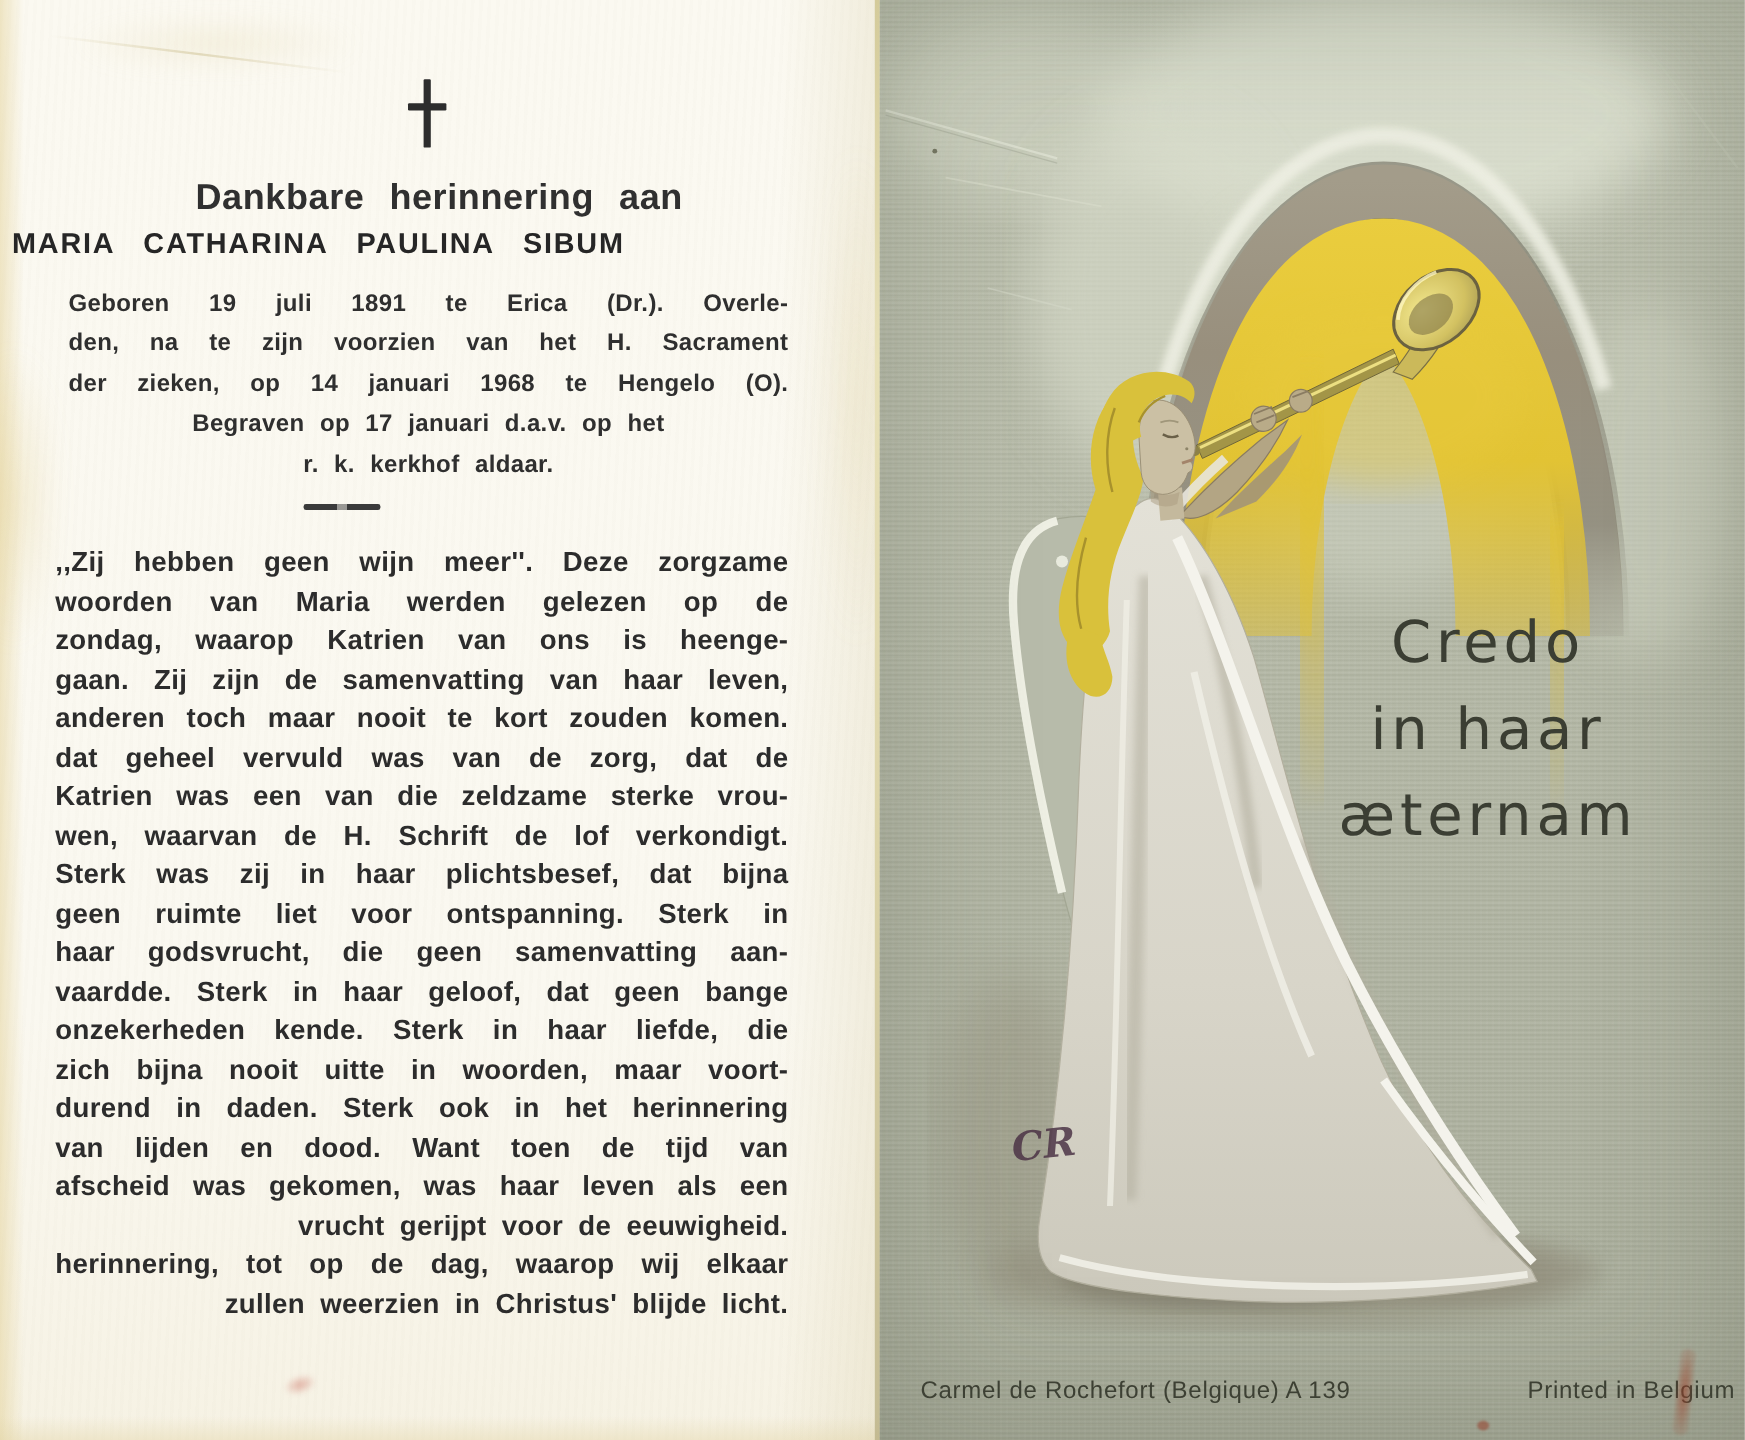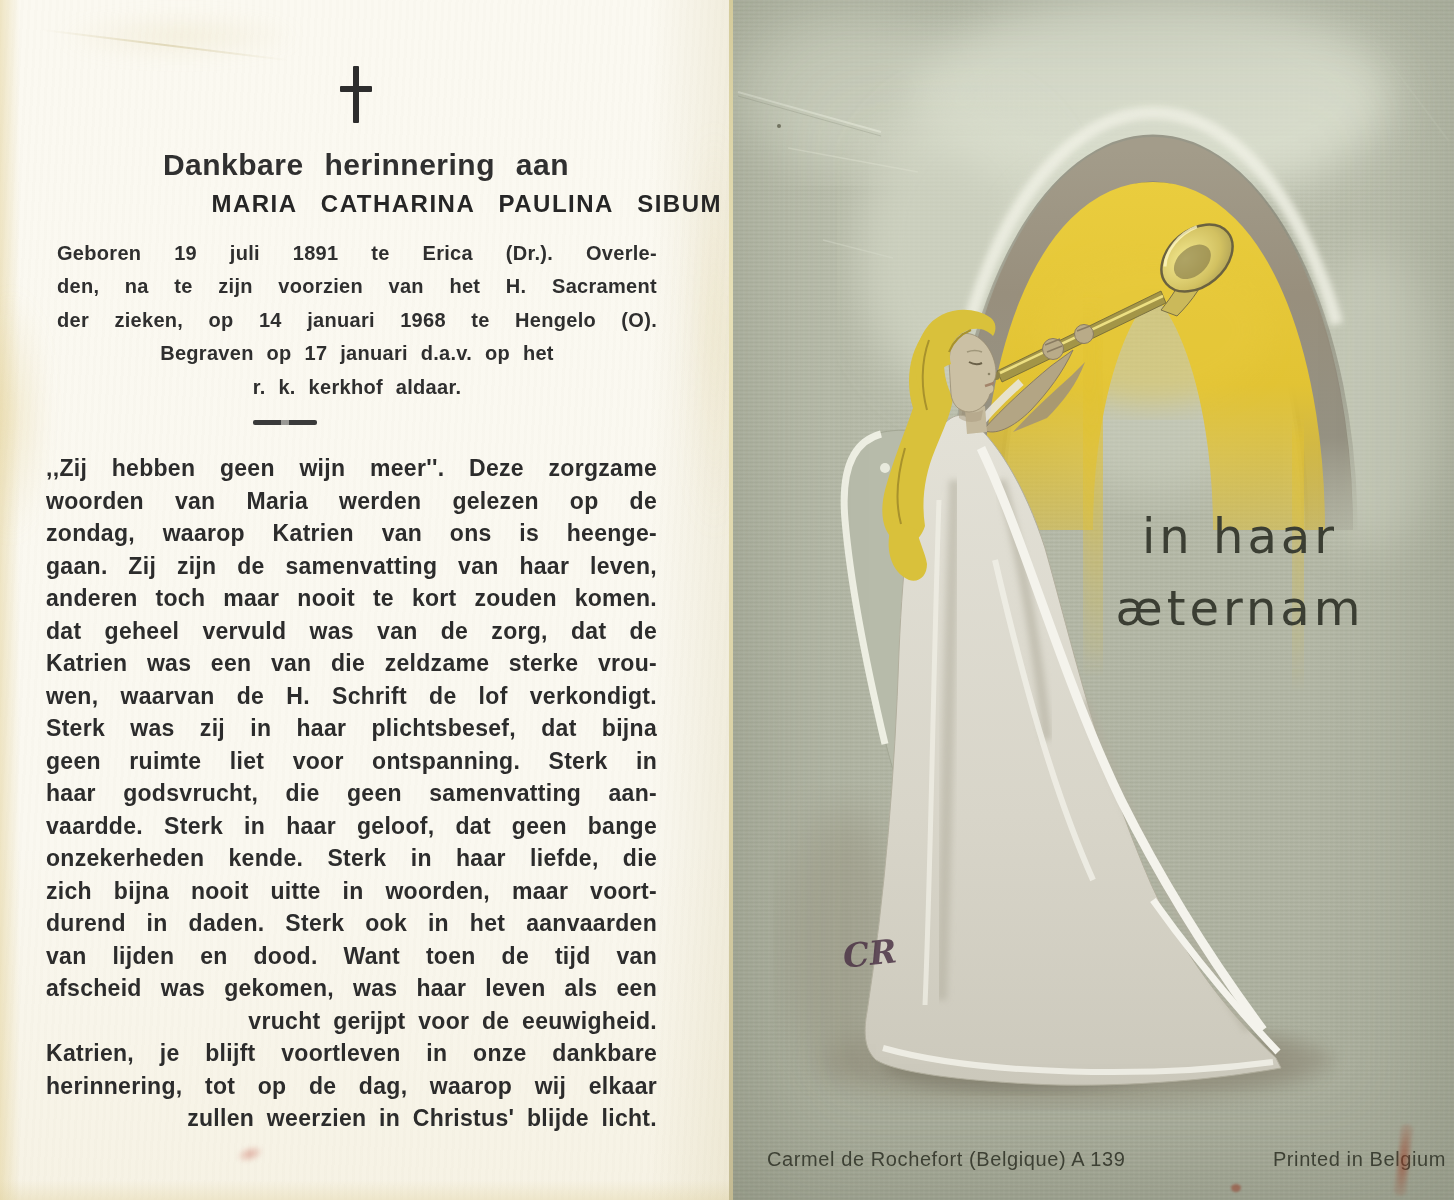--- a/index.html
+++ b/index.html
@@ -30,21 +30,21 @@
       background:radial-gradient(closest-side, rgba(228,215,170,.3), rgba(228,215,170,0));}
   .crease-left{position:absolute;left:40px;top:44px;width:250px;height:2px;transform:rotate(7deg);
       background:linear-gradient(90deg, rgba(208,196,152,0), rgba(208,196,152,.55), rgba(208,196,152,0));}
 
   .cross{position:absolute;left:0;top:0;width:733px;}
   .cross .vbar{position:absolute;left:353px;top:66px;width:6px;height:57px;background:#2d2d2d;border-radius:1px;}
   .cross .hbar{position:absolute;left:340px;top:86px;width:32px;height:6px;background:#2d2d2d;border-radius:1px;}
 
   .intro{position:absolute;left:10px;top:148px;width:712px;text-align:center;
       font-size:30px;font-weight:bold;letter-spacing:.5px;word-spacing:12px;color:#303030;}
-  .name{position:absolute;left:10px;top:190px;width:712px;text-align:right;
+  .name{position:absolute;left:10px;top:190px;width:712px;text-align:left;
       font-size:24px;font-weight:bold;letter-spacing:1.5px;word-spacing:16px;color:#262626;}
   .birth{position:absolute;left:57px;top:237px;width:600px;
       font-size:20px;line-height:33.4px;letter-spacing:.3px;word-spacing:7px;color:#2f2f2f;font-weight:bold;}
   .divider-rule{position:absolute;left:253px;top:420px;width:64px;height:5px;border-radius:2px;
       background:linear-gradient(90deg,#3a3a3a 0 44%, rgba(58,58,58,.5) 44% 56%, #3a3a3a 56% 100%);}
   .memorial{position:absolute;left:46px;top:452px;width:611px;
       font-size:23px;line-height:32.5px;letter-spacing:.3px;word-spacing:6px;color:#2c2c2c;font-weight:bold;}
   .tline{min-height:1em;}
   .tline.justify{text-align:justify;text-align-last:justify;-moz-text-align-last:justify;}
   .tline.center{text-align:center;}
@@ -113,25 +113,24 @@
         <div class="tline justify">anderen toch maar nooit te kort zouden komen.</div>
         <div class="tline justify">dat geheel vervuld was van de zorg, dat de</div>
         <div class="tline justify">Katrien was een van die zeldzame sterke vrou-</div>
         <div class="tline justify">wen, waarvan de H. Schrift de lof verkondigt.</div>
         <div class="tline justify">Sterk was zij in haar plichtsbesef, dat bijna</div>
         <div class="tline justify">geen ruimte liet voor ontspanning. Sterk in</div>
         <div class="tline justify">haar godsvrucht, die geen samenvatting aan-</div>
         <div class="tline justify">vaardde. Sterk in haar geloof, dat geen bange</div>
         <div class="tline justify">onzekerheden kende. Sterk in haar liefde, die</div>
         <div class="tline justify">zich bijna nooit uitte in woorden, maar voort-</div>
-        <div class="tline justify">durend in daden. Sterk ook in het aanvaarden</div>
+        <div class="tline justify">durend in daden. Sterk ook in het herinnering</div>
         <div class="tline justify">van lijden en dood. Want toen de tijd van</div>
         <div class="tline justify">afscheid was gekomen, was haar leven als een</div>
         <div class="tline left">vrucht gerijpt voor de eeuwigheid.</div>
-        <div class="tline justify">Katrien, je blijft voortleven in onze dankbare</div>
         <div class="tline justify">herinnering, tot op de dag, waarop wij elkaar</div>
         <div class="tline left">zullen weerzien in Christus' blijde licht.</div>
       </div>
     <div class="fold-edge"></div>
   </div>
 
   <div class="page-right">
     <svg width="721" height="1200" viewBox="0 0 721 1200">
       <defs>
         <linearGradient id="silverFade" gradientUnits="userSpaceOnUse" x1="0" y1="150" x2="0" y2="560">
@@ -286,20 +285,21 @@
       <g fill="none">
         <path d="M 5,92 L 148,132" stroke="#dde1d1" stroke-width="2" opacity=".85"></path>
         <path d="M 5,96 L 148,136" stroke="#999d8c" stroke-width="1" opacity=".4"></path>
         <path d="M 55,148 L 185,172" stroke="#d8dccc" stroke-width="1.5" opacity=".6"></path>
         <path d="M 90,240 L 160,258" stroke="#d6daca" stroke-width="1.5" opacity=".5"></path>
         <path d="M 640,40 L 715,140" stroke="#c9cdbb" stroke-width="2" opacity=".4"></path>
       </g>
     </svg>
 
     <div class="credo">
+      <div>Credo</div>
       <div>in haar</div>
       <div>æternam</div>
     </div>
 
     <div class="artist-sig">CR</div>
 
     <div class="caption caption-left">Carmel de Rochefort (Belgique) A 139</div>
     <div class="caption caption-right">Printed in Belgium</div>
 
     <div class="red-smudge"></div>

